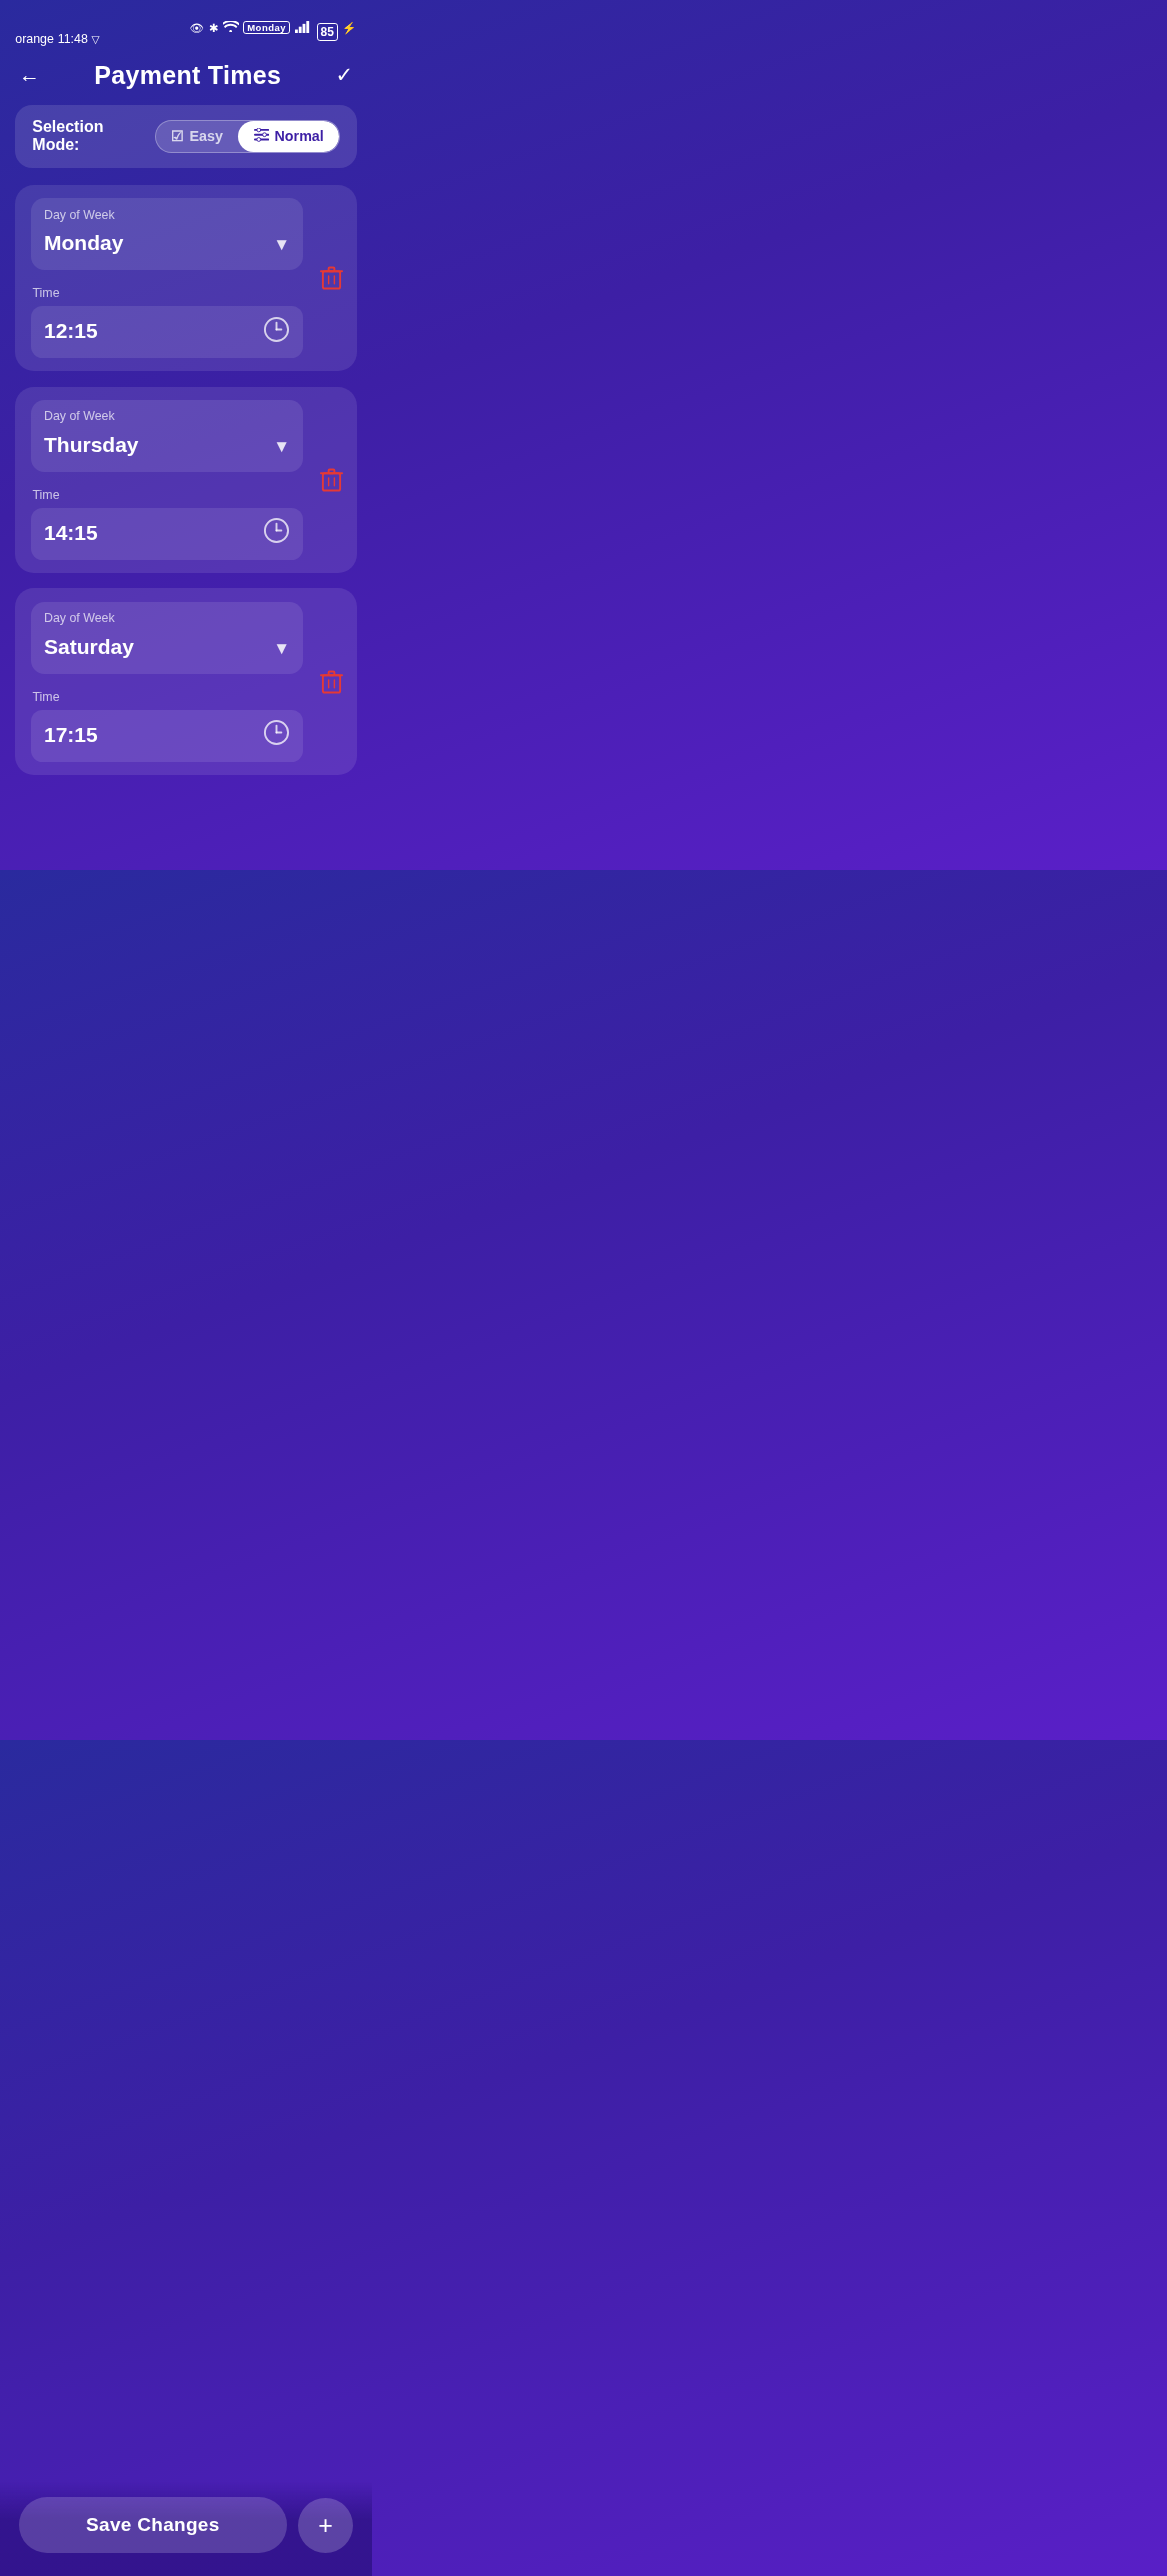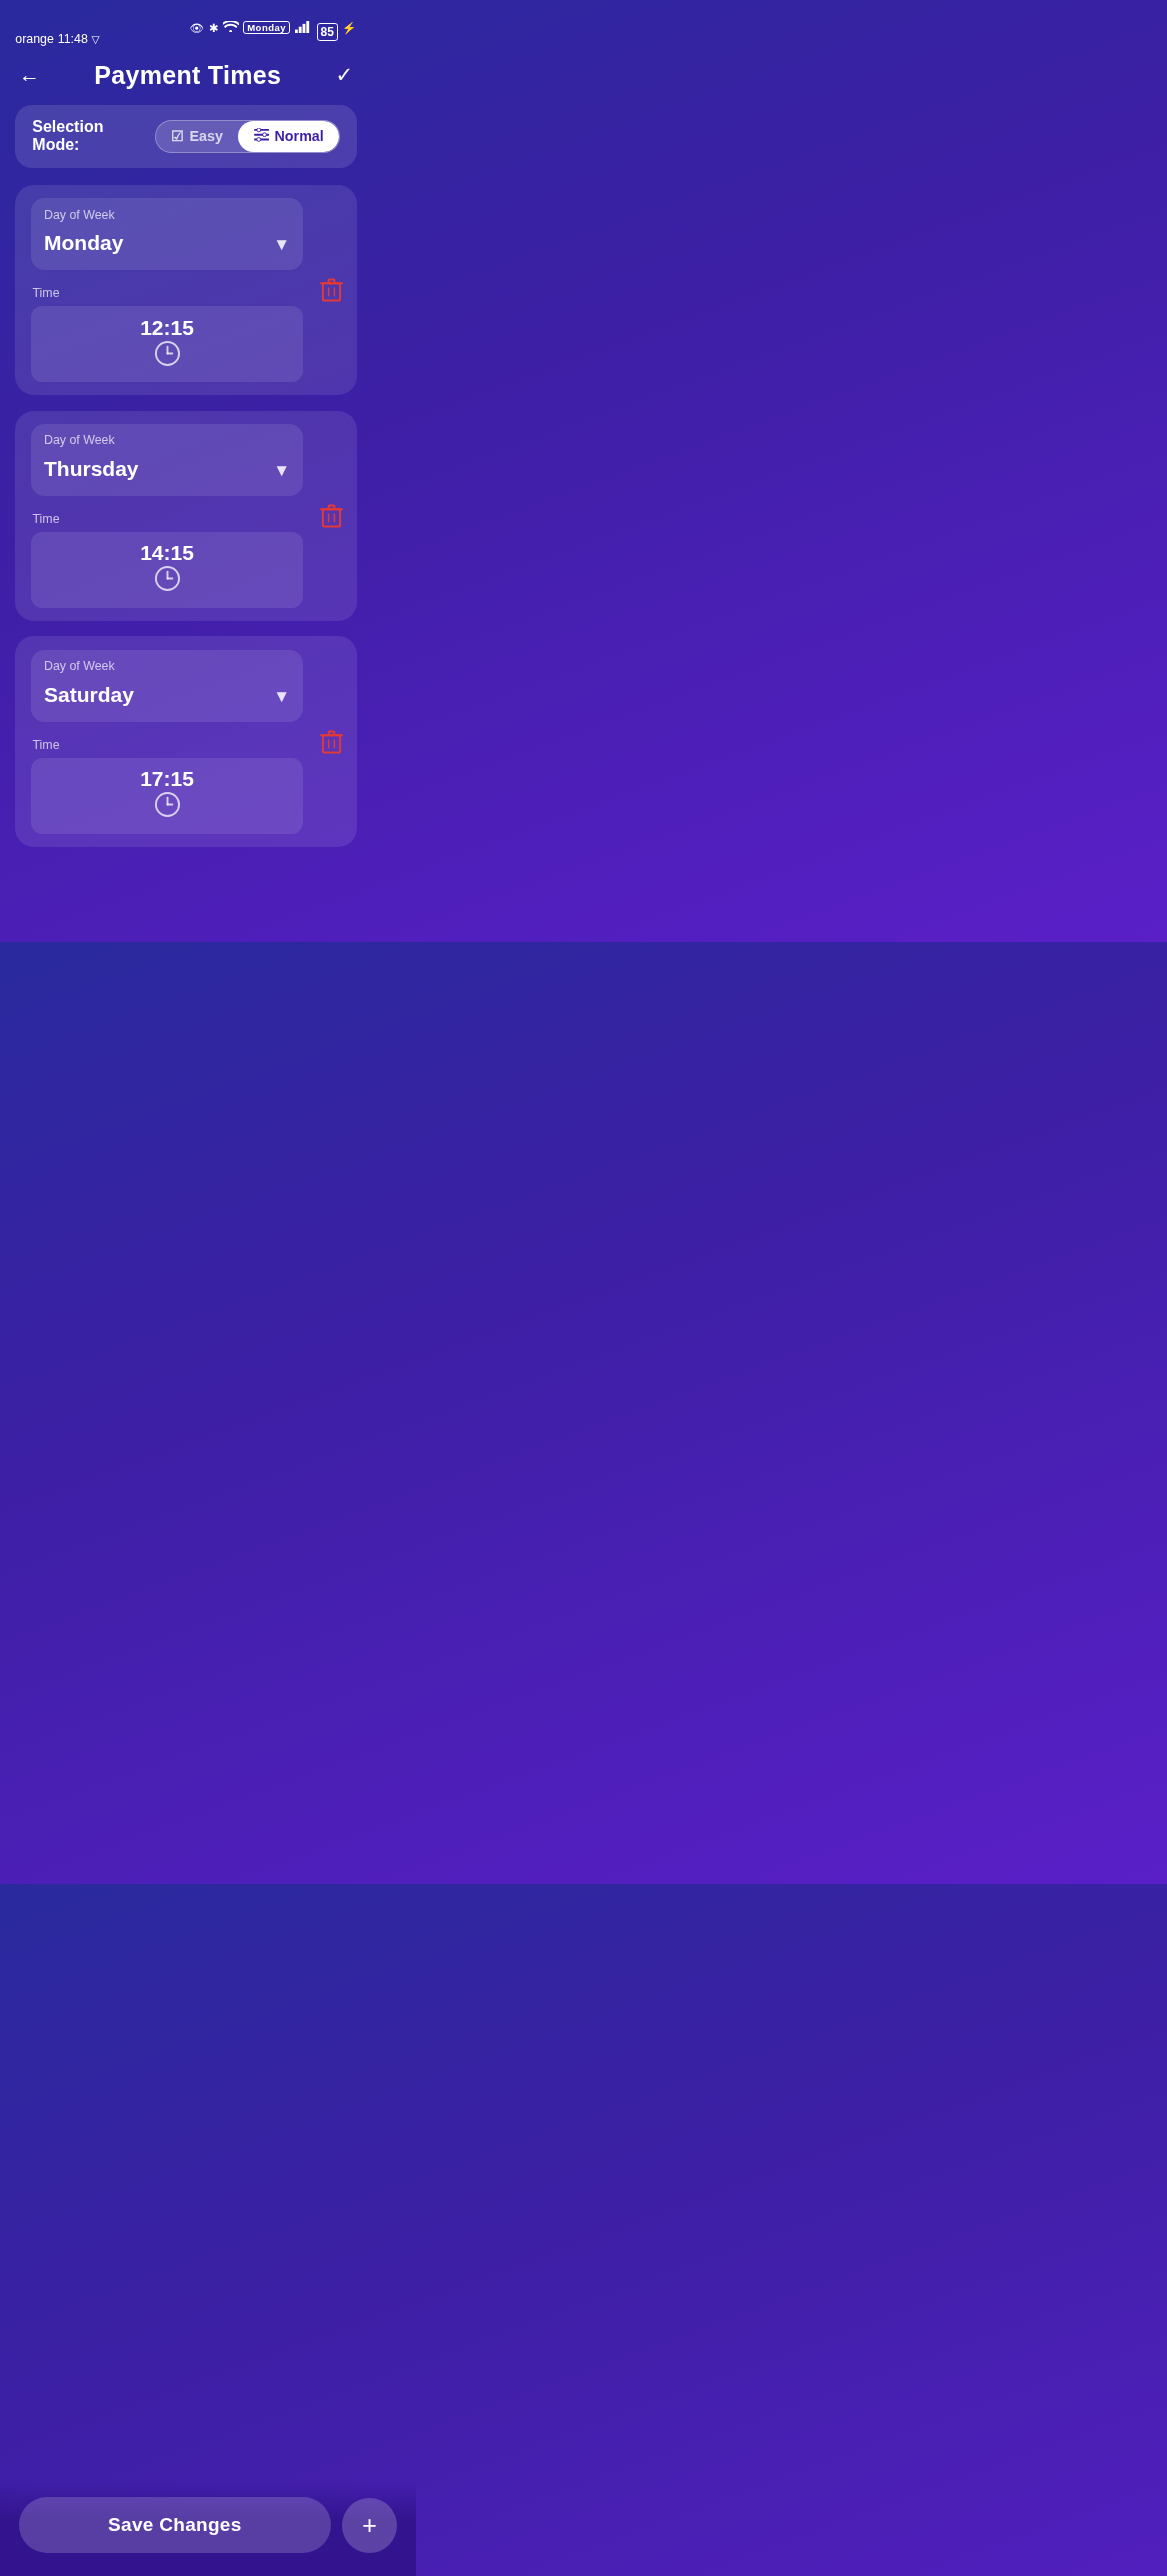--- a/index.html
+++ b/index.html
@@ -164,21 +164,20 @@
     }
 
     .time-inner {
       background: rgba(255,255,255,0.1);
       border-radius: 11.4px;
       padding: 9.5px 13.4px 11.4px;
       margin-right: 38px;
       display: flex;
       justify-content: space-between;
       align-items: center;
-      flex-direction: column;
     }
 
     .time-value {
       font-size: 21px;
       font-weight: 600;
     }
 
     .delete-btn {
       position: absolute;
       right: 13.4px;
@@ -188,21 +187,21 @@
       display: flex;
       align-items: center;
       justify-content: center;
     }
 
     
     .bottom-bar {
       position: fixed;
       bottom: 0;
       left: 0;
-      width: 416px;
+      width: 372px;
       padding: 15.3px 19px 23px;
       display: flex;
       align-items: center;
       gap: 11.4px;
       background: linear-gradient(0deg, rgba(50, 20, 140, 0.95) 60%, transparent);
     }
 
     .save-btn {
       flex: 1;
       background: rgba(255,255,255,0.18);

